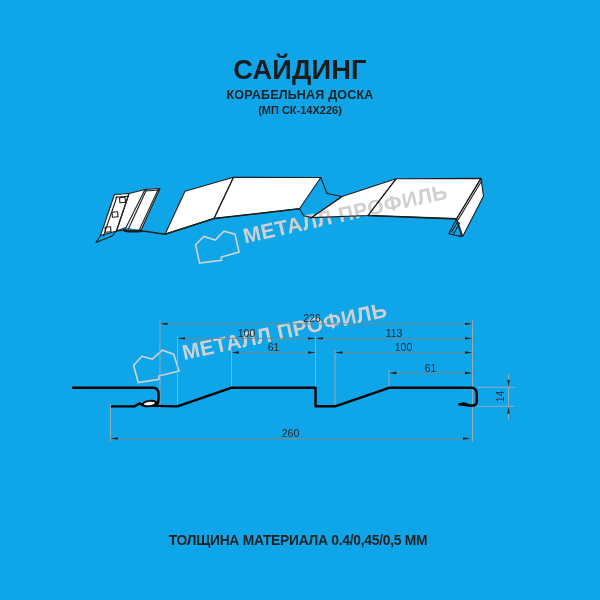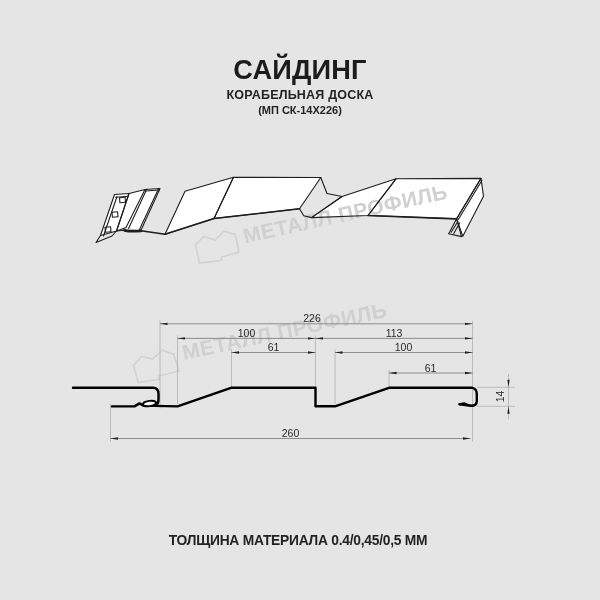--- a/index.html
+++ b/index.html
@@ -1,16 +1,16 @@
 <!DOCTYPE html>
 <html><head>
 <meta charset="utf-8">
 <style>
 html,body{margin:0;padding:0;background:#fff;}
-#page{width:600px;height:600px;position:relative;background:#e5e5e5;overflow:hidden;}
+#page{width:600px;height:600px;position:relative;background:#0ea5e9;overflow:hidden;}
 svg{display:block;}
 text{font-family:"Liberation Sans",sans-serif;}
 </style>
 </head>
 <body>
 <div id="page">
 <svg width="600" height="600" viewBox="0 0 600 600">
 
 <text x="300" y="78.5" font-size="27.2" font-weight="bold" fill="#1c1c1c" text-anchor="middle" letter-spacing="0.2">САЙДИНГ</text>
 

